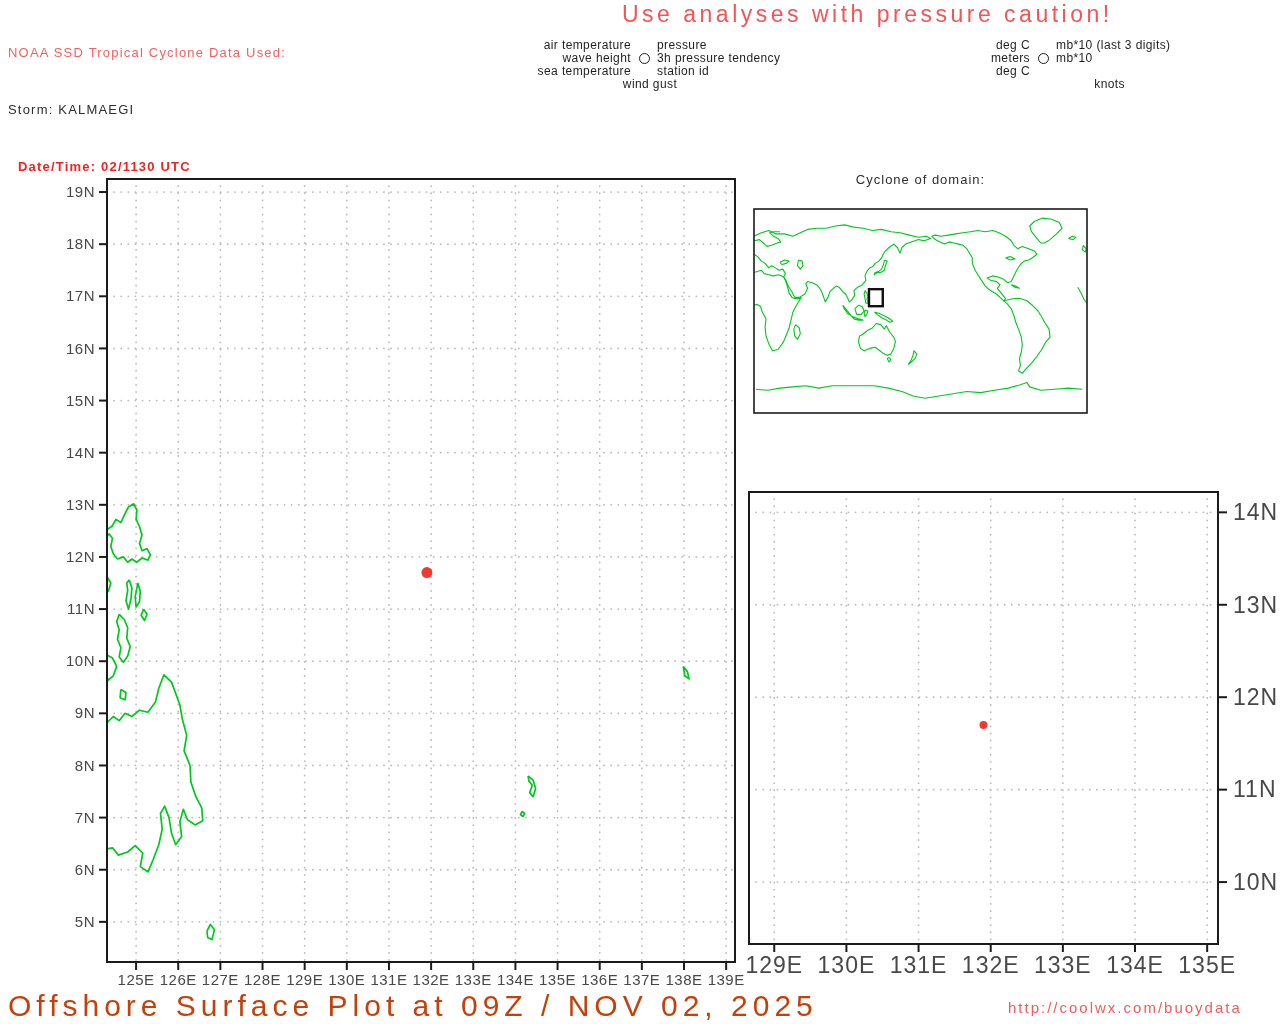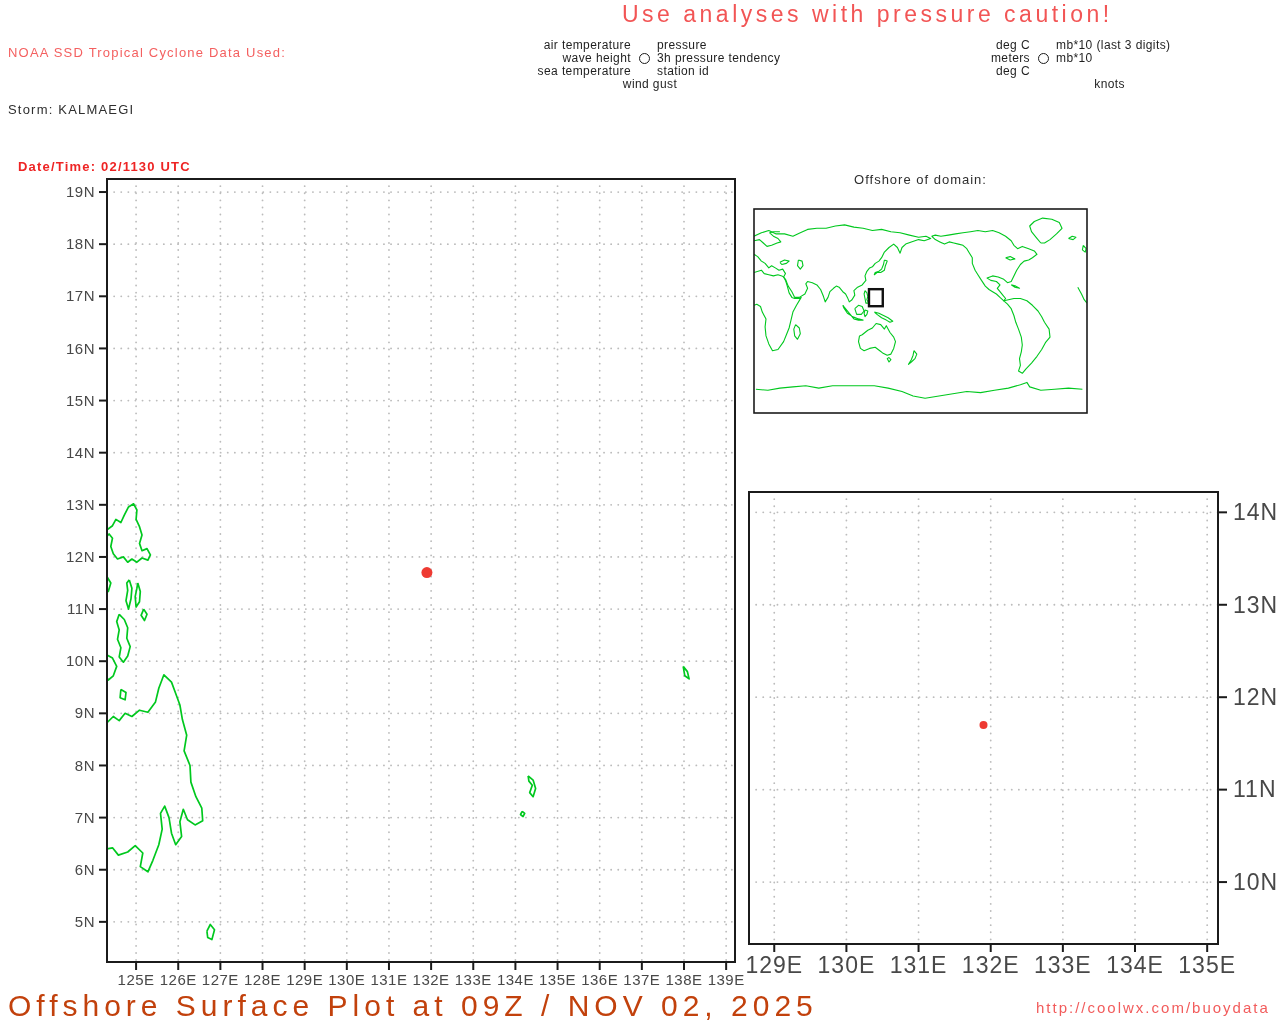--- a/index.html
+++ b/index.html
@@ -25,21 +25,21 @@
   .lg-r{white-space:nowrap;}
   .circle-glyph{display:inline-block;width:11px;height:11px;border:1.4px solid #1b1b1b;border-radius:50%;box-sizing:border-box;vertical-align:middle;}
   #station-legend .lg-bottom{width:262px;text-align:center;}
   #units-legend .lg-bottom{width:140px;text-align:right;}
   
   #warning{left:174px;top:142px;font-size:13px;letter-spacing:1.6px;white-space:nowrap;}
   
   #map-title{left:754px;top:172px;width:333px;text-align:center;font-size:13px;letter-spacing:1px;color:#2e2e2e;}
   
   #footer-title{left:8px;top:989px;font-size:30px;letter-spacing:5px;white-space:nowrap;}
-  #footer-url{left:1036px;top:999px;font-size:15px;letter-spacing:2px;white-space:nowrap;cursor:pointer;}
+  #footer-url{left:1008px;top:999px;font-size:15px;letter-spacing:2px;white-space:nowrap;cursor:pointer;}
   svg text{font-family:"Liberation Sans","DejaVu Sans",sans-serif;}
 </style>
 </head>
 <body>
 
 <div id="screen">
 
   <div id="hdr" class="abs">
     <div style="color: rgb(244, 96, 96);">NOAA SSD Tropical Cyclone Data Used:</div>
     <div>Storm: KALMAEGI</div>
@@ -84,21 +84,21 @@
       <span class="lg-l">deg C</span>
       <span class="lg-c"></span>
       <span class="lg-r"></span>
     </div>
     <div class="lg-row">
       <span class="lg-bottom">knots</span>
     </div>
   </div>
 
 
-  <div id="map-title" class="abs">Offshore of domain:</div>
+  <div id="map-title" class="abs">Cyclone of domain:</div>
 
   <svg id="plot-svg" class="abs" style="left:0;top:0;" width="1280" height="1024" viewBox="0 0 1280 1024">
       <g>
         <clipPath id="main-plot-clip">
           <rect x="107" y="179" width="628" height="783"></rect>
         </clipPath>
         <g stroke="#bcbcbc" stroke-width="1.8" stroke-linecap="round" stroke-dasharray="0.1 7" fill="none">
           <line x1="136.08187919463077" y1="179" x2="136.08187919463077" y2="962"></line>
           <line x1="178.22953020134216" y1="179" x2="178.22953020134216" y2="962"></line>
           <line x1="220.37718120805357" y1="179" x2="220.37718120805357" y2="962"></line>

